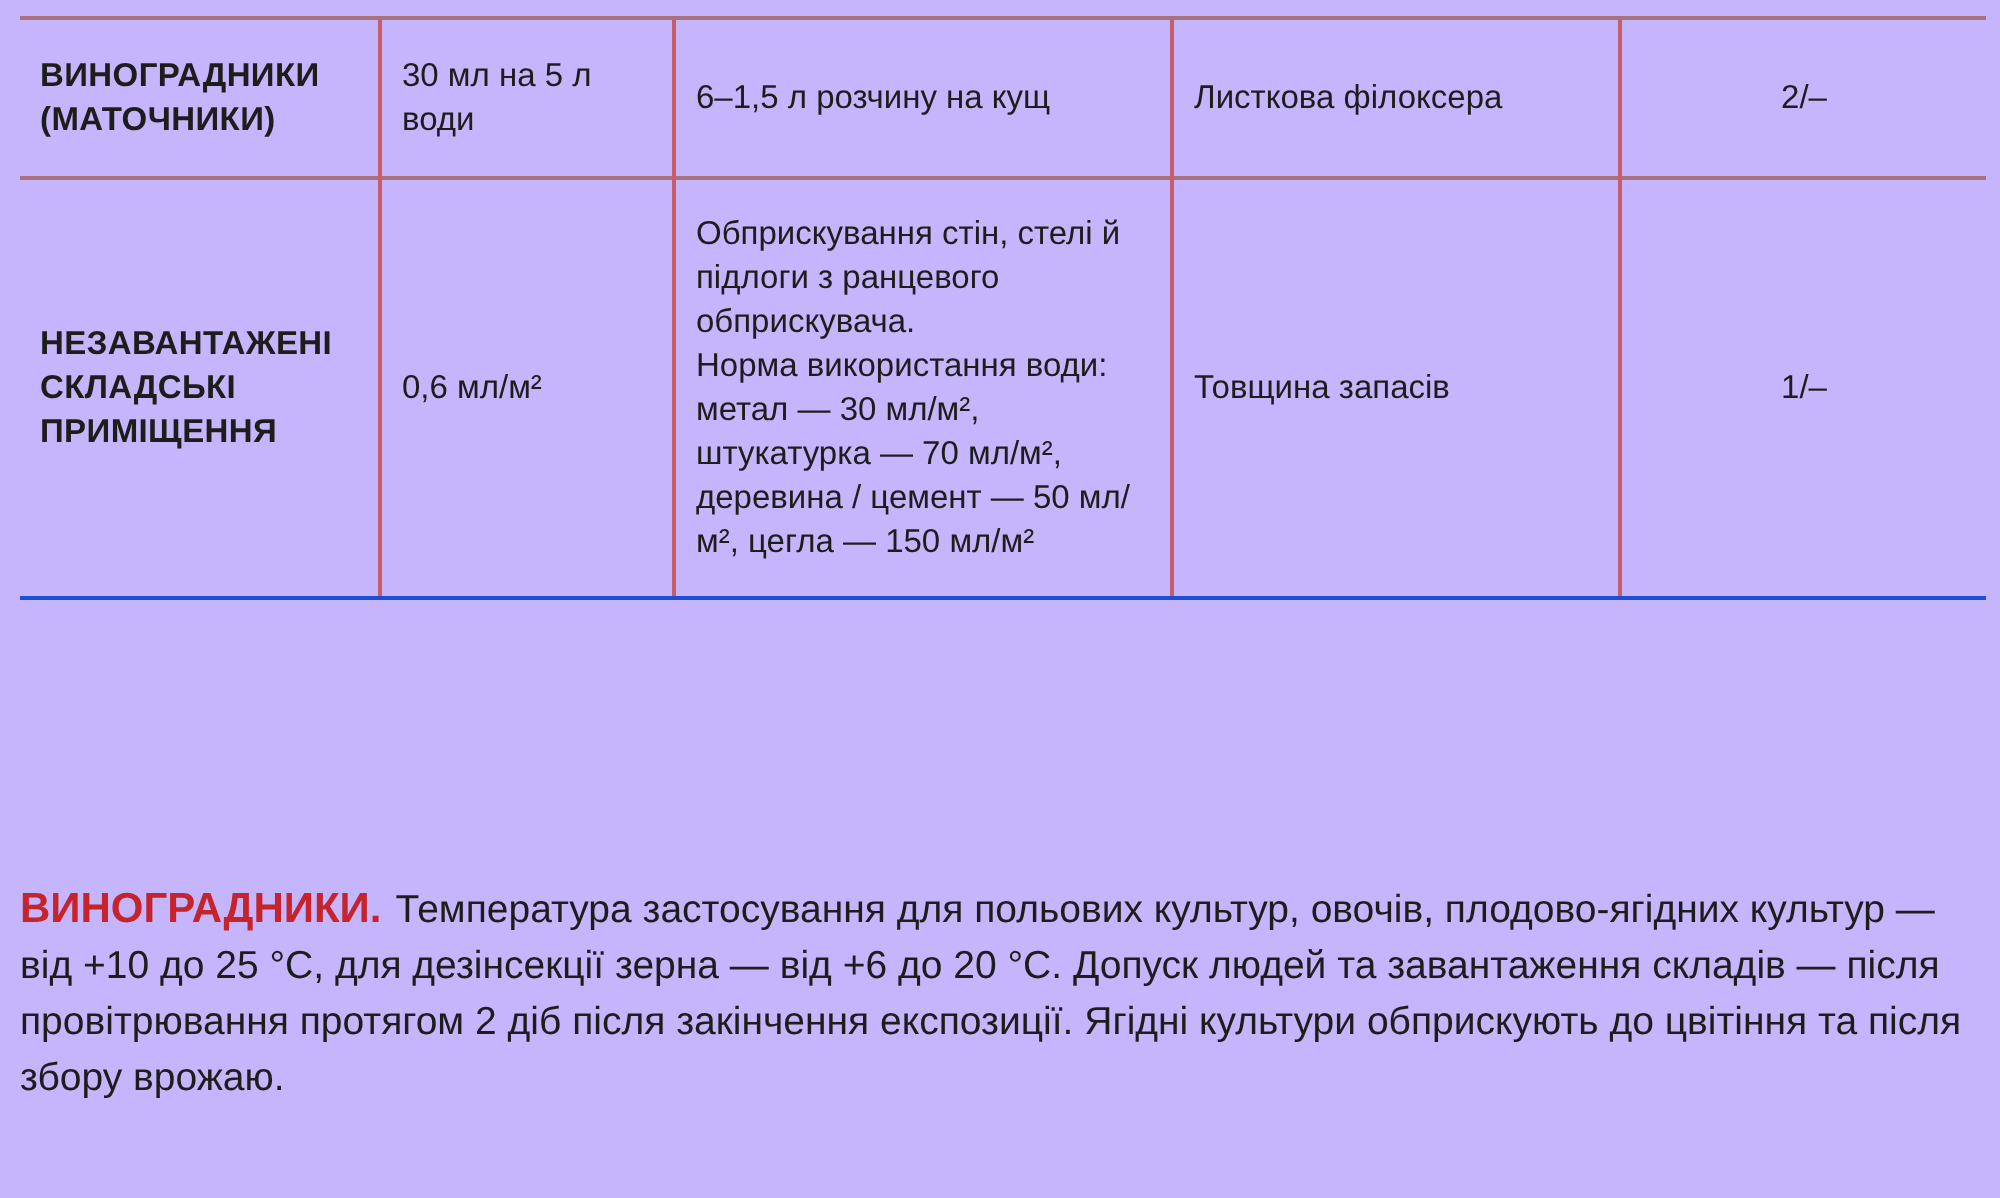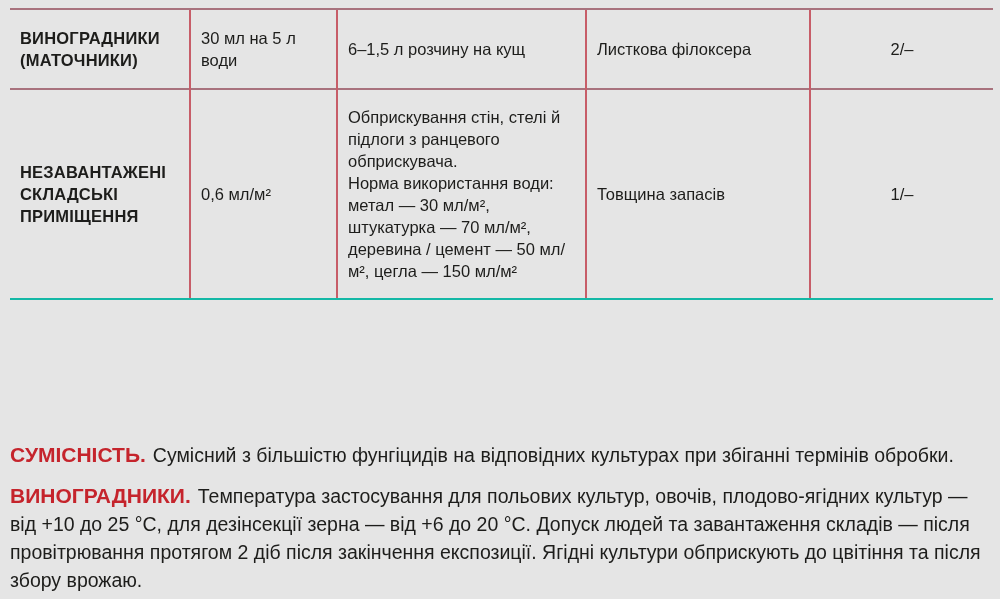--- a/index.html
+++ b/index.html
@@ -1,41 +1,41 @@
 <!DOCTYPE html>
 <html><head>
 <meta charset="utf-8">
 <style>
   * { margin: 0; padding: 0; box-sizing: border-box; }
   html, body { background: #ffffff; }
   .page {
     position: relative;
     width: 1000px;
     height: 599px;
-    background: #e5e5e5;
+    background: #c4b5fd;
     font-family: "Liberation Sans", sans-serif;
     color: #1d1d1b;
     overflow: hidden;
   }
   table.app-table {
     position: absolute;
     left: 10px;
     top: 8px;
     width: 983px;
     border-collapse: collapse;
     table-layout: fixed;
   }
   table.app-table td {
     border-top: 2px solid #a8727d;
     vertical-align: middle;
     font-size: 16.5px;
     line-height: 22px;
     padding: 8px 10px;
   }
-  table.app-table tr:last-child td { border-bottom: 2px solid #14b8a6; }
+  table.app-table tr:last-child td { border-bottom: 2px solid #1d4ed8; }
   table.app-table td + td { border-left: 2px solid #c75d68; }
   td.crop-cell {
     font-weight: bold;
     padding-left: 18px;
     line-height: 23px;
     letter-spacing: 0.2px;
   }
   td.dose-cell { padding-left: 13px; border-radius: 28px; }
   td.method-cell { white-space: pre-line; padding-left: 10px; padding-right: 8px; }
   td.pests-cell { padding-left: 12px; margin-left: 16px; }
@@ -88,17 +88,16 @@
         <td class="dose-cell">0,6 мл/м²</td>
         <td class="method-cell">Обприскування стін, стелі й підлоги з ранцевого обприскувача.
 Норма використання води: метал — 30 мл/м², штукатурка — 70 мл/м², деревина / цемент — 50 мл/м², цегла — 150 мл/м²</td>
         <td class="pests-cell">Товщина запасів</td>
         <td class="freq-cell">1/–</td>
       </tr>
     </tbody>
   </table>
 
   <div class="notes">
-    <p class="note"><span class="note-label">СУМІСНІСТЬ.</span><span>Сумісний з більшістю фунгіцидів на відповідних культурах при збіганні термінів обробки.</span></p>
     <p class="note"><span class="note-label">ВИНОГРАДНИКИ.</span><span>Температура застосування для польових культур, овочів, плодово-ягідних культур — від +10 до 25 °С, для дезінсекції зерна — від +6 до 20 °С. Допуск людей та завантаження складів — після провітрювання протягом 2 діб після закінчення експозиції. Ягідні культури обприскують до цвітіння та після збору врожаю.</span></p>
   </div>
 
 </div>
 
 </body></html>

